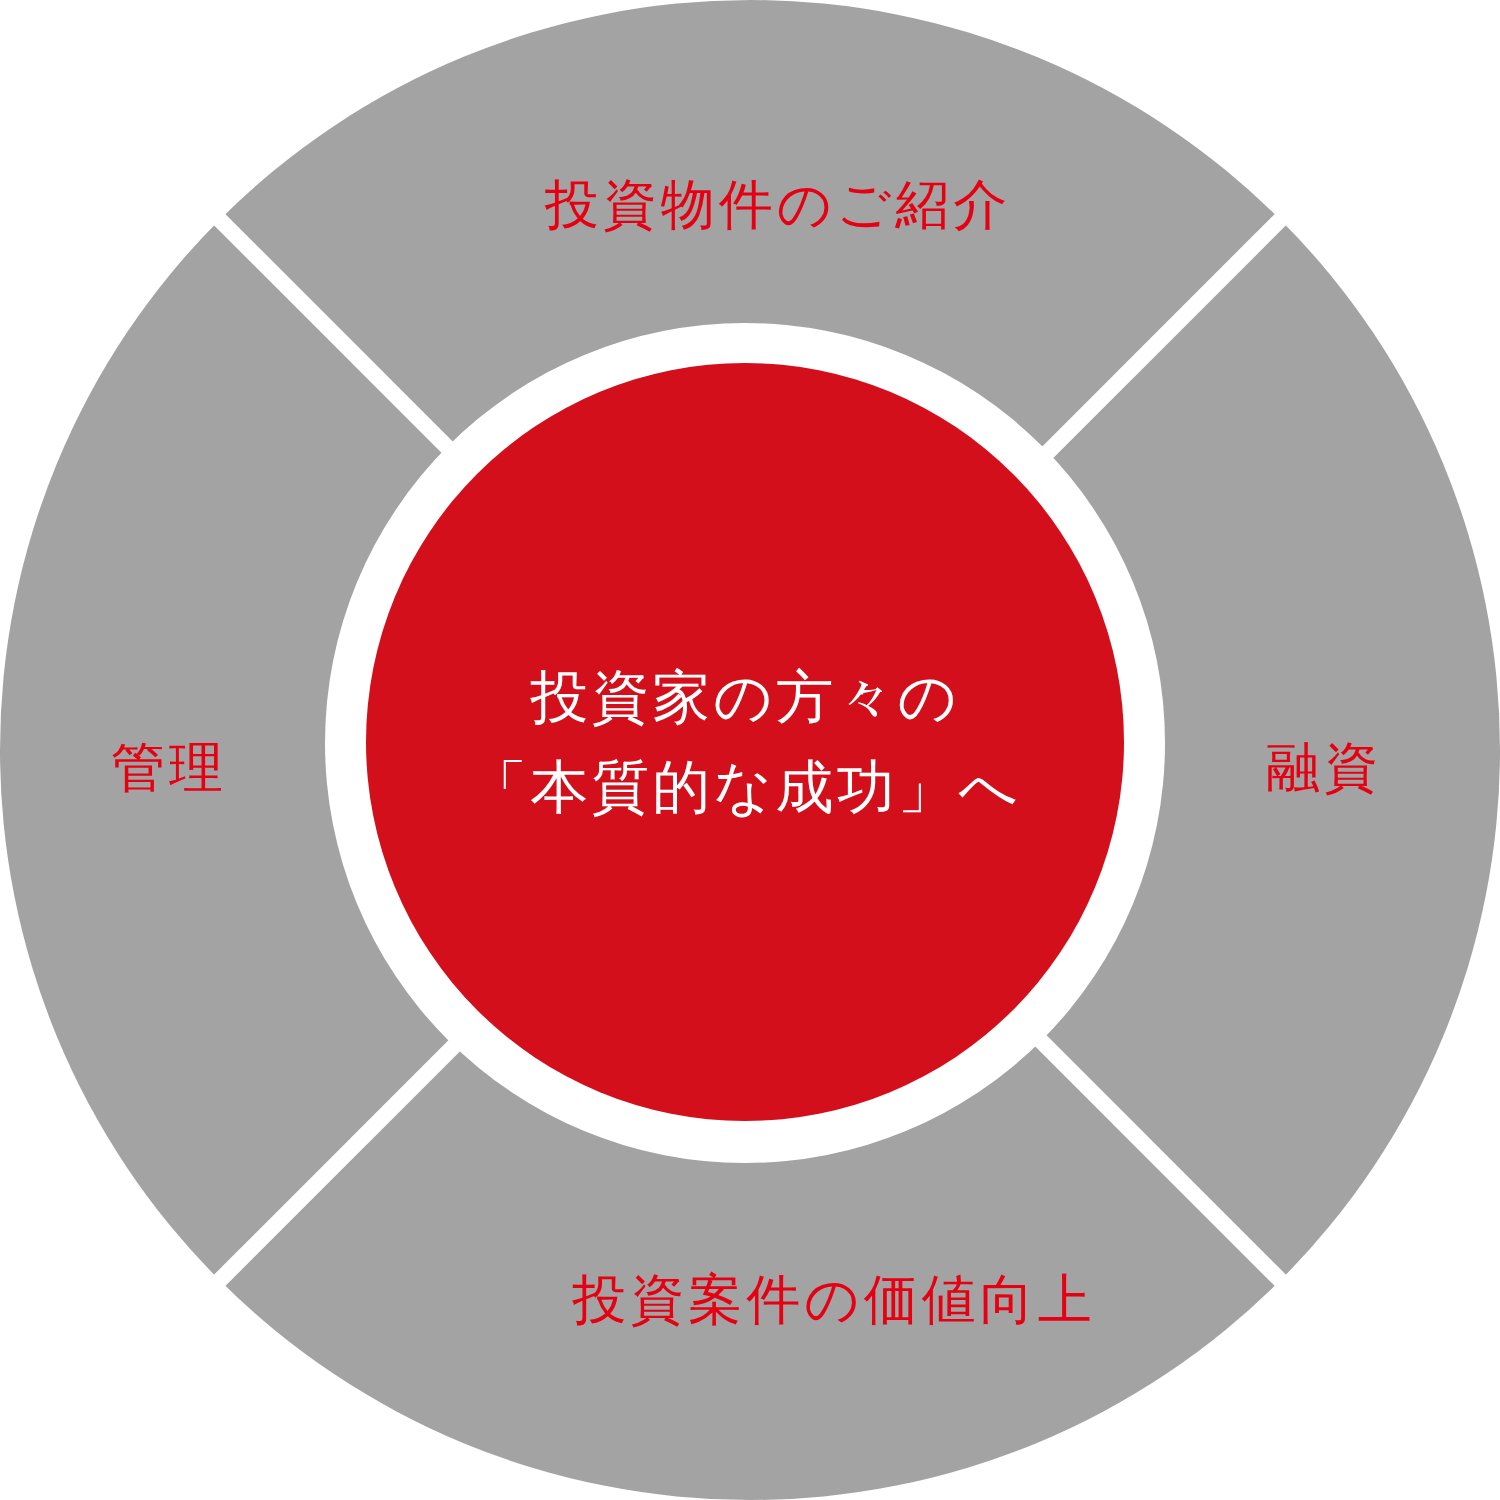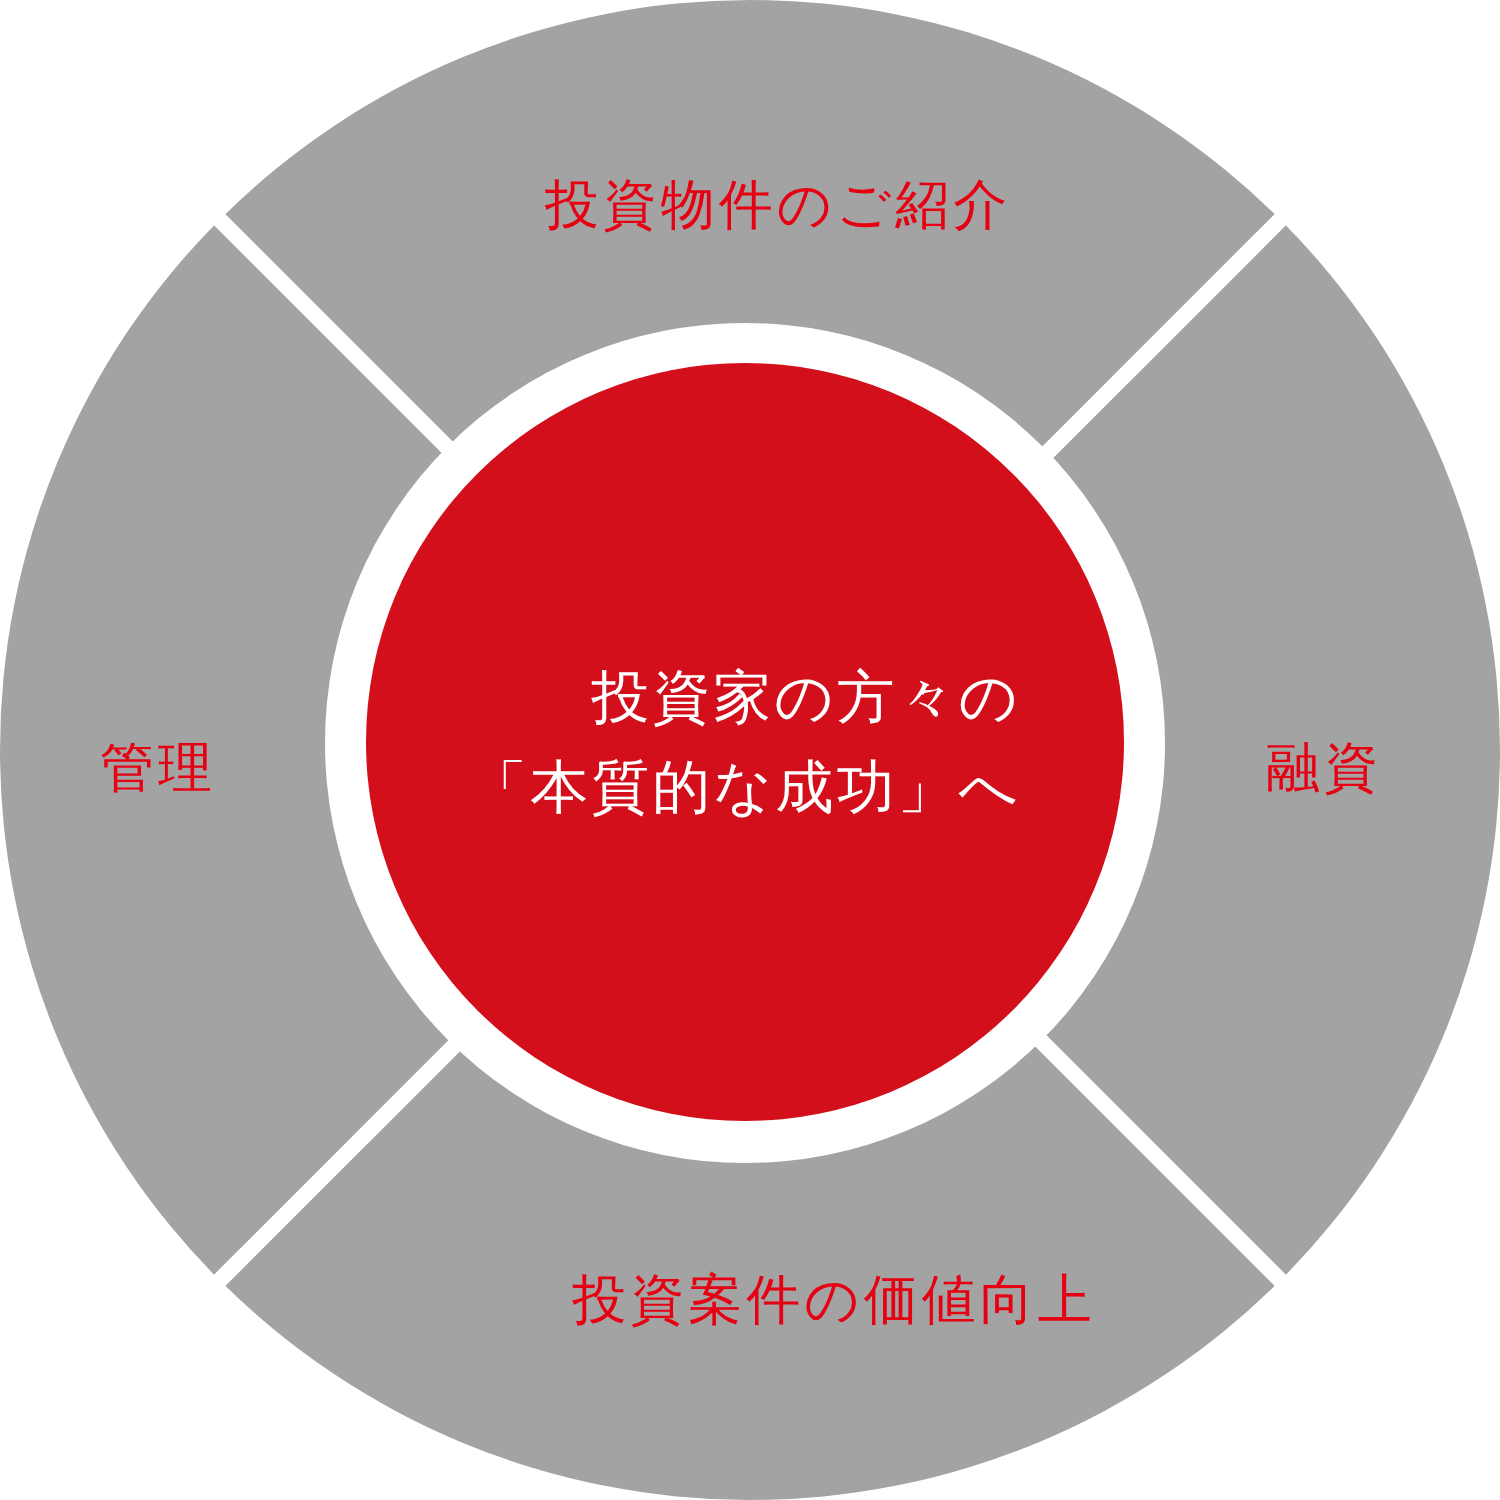--- a/index.html
+++ b/index.html
@@ -14,21 +14,21 @@
   }
   .seg-label { color: #e60012; font-size: 54px; letter-spacing: 4px; }
   .center-text {
     position: absolute;
     left: 745px; top: 742px;
     transform: translate(-50%, -50%);
     font-family: "DejaVu Serif", "Liberation Serif", serif;
     color: #ffffff;
     font-size: 58px;
     line-height: 90px;
-    text-align: right;
+    text-align: center;
     letter-spacing: 3px;
     white-space: nowrap;
   }
   .center-text div { display: block; }
 </style>
 </head>
 <body>
 
 <svg id="diagram" viewBox="0 0 1500 1500" xmlns="http://www.w3.org/2000/svg">
 
@@ -38,18 +38,18 @@
   <line x1="1500" y1="0" x2="0" y2="1500" stroke="#ffffff" stroke-width="16"></line>
 
   <circle cx="745" cy="743" r="420" fill="#ffffff"></circle>
 
   <circle cx="745" cy="742" r="379" fill="#d20f1a"></circle>
 </svg>
 
 <div class="label seg-label" style="left:778px; top:205px;">投資物件のご紹介</div>
 <div class="label seg-label" style="left:1324px; top:768px;">融資</div>
 <div class="label seg-label" style="left:800px; top:1300px;margin-left:34px;">投資案件の価値向上</div>
-<div class="label seg-label" style="left:158px; top:768px;">管理</div>
+<div class="label seg-label" style="left:169px; top:768px;">管理</div>
 
 <div class="center-text">
   <div>投資家の方々の</div>
   <div>「本質的な成功」へ</div>
 </div>
 
 </body></html>

